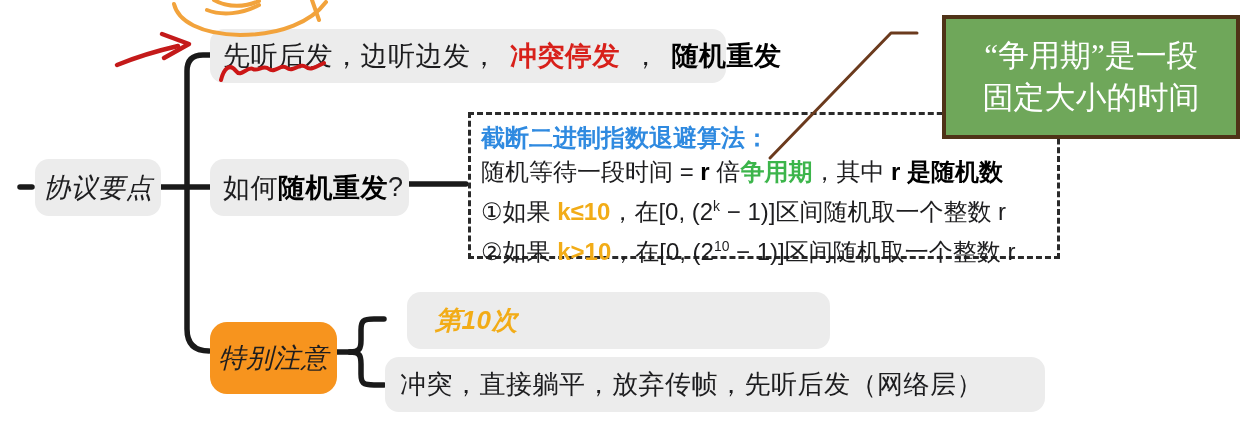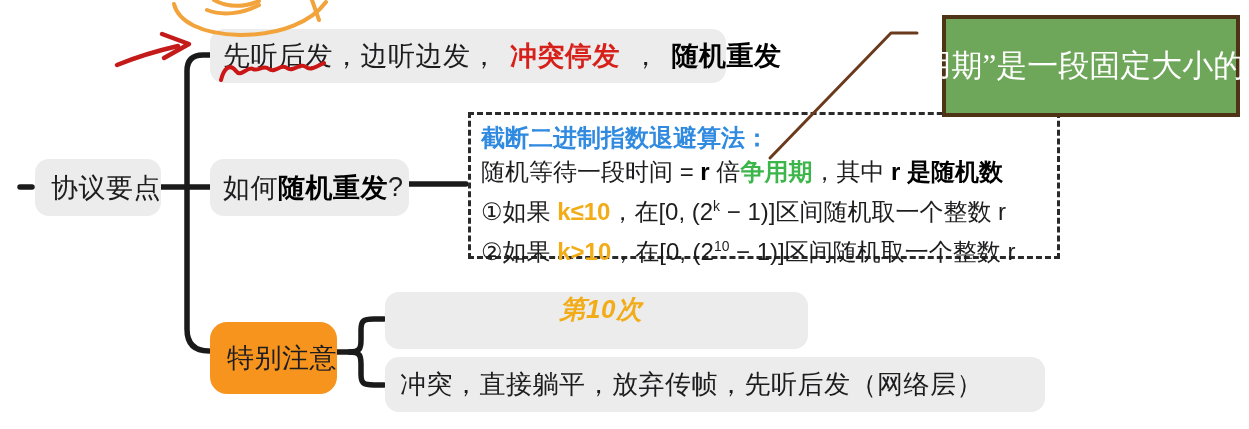--- a/index.html
+++ b/index.html
@@ -8,38 +8,38 @@
     font-family:"Liberation Sans","DejaVu Sans",sans-serif;color:#1d1d1f;
   }
   svg.layer{position:absolute;left:0;top:0;width:1249px;height:429px;pointer-events:none;}
   #connectors{z-index:1;}
   #annotations{z-index:3;}
   .node{
     position:absolute;display:flex;align-items:center;z-index:2;
     background:#ececec;border-radius:14px;box-sizing:border-box;
     font-size:27px;font-weight:500;letter-spacing:0.5px;white-space:nowrap;
   }
-  .node.center{justify-content:flex-end;}
+  .node.center{justify-content:center;font-style:italic;}
   .root-node{left:35px;top:159px;width:126px;height:57px;}
   .top-node{left:210px;top:29px;width:516px;height:54px;padding-left:13px;gap:12px;}
   .mid-node{left:210px;top:159px;width:199px;height:57px;padding-left:13px;align-items:center;}
   .note-node{
     left:210px;top:322px;width:127px;height:72px;background:#f7941e;border-radius:17px;
   }
-  .leaf1{left:385px;top:292px;width:423px;height:57px;padding-left:9px;font-size:26px;flex-direction:column;}
+  .leaf1{left:407px;top:292px;width:423px;height:57px;padding-left:28px;font-size:26px;}
   .leaf2{left:385px;top:357px;width:660px;height:55px;padding-left:15px;font-size:26px;}
   .backoff{
     position:absolute;left:468px;top:112px;width:592px;height:147px;z-index:2;
     border:3px dashed #2a2a2a;background:#ffffff;box-sizing:border-box;
     padding:6px 0 0 10px;font-size:24px;line-height:34px;font-weight:500;white-space:nowrap;
   }
   .callout{
-    position:absolute;left:942px;top:15px;width:298px;height:102px;z-index:2;
+    position:absolute;left:942px;top:15px;width:298px;height:124px;z-index:2;
     background:#6fa75a;border:4px solid #4f3317;box-sizing:border-box;
-    display:flex;flex-direction:row;justify-content:center;align-items:center;
+    display:flex;flex-direction:column;justify-content:center;align-items:center;
     font-family:"Liberation Serif","DejaVu Serif",serif;
     color:#ffffff;font-size:31px;line-height:42px;white-space:nowrap;
   }
   .c-red{color:#d8201a;font-weight:700;}
   .c-blue{color:#000000;font-weight:700;}
   .c-green{color:#3cb54b;font-weight:700;}
   .c-gold{color:#f2ac17;font-weight:700;margin-top:48px;}
   .c-gold-i{color:#f2ac17;font-weight:700;font-style:italic;}
   .b-title{color:#2f8ae0;font-weight:700;}
   sup{font-size:0.58em;}

